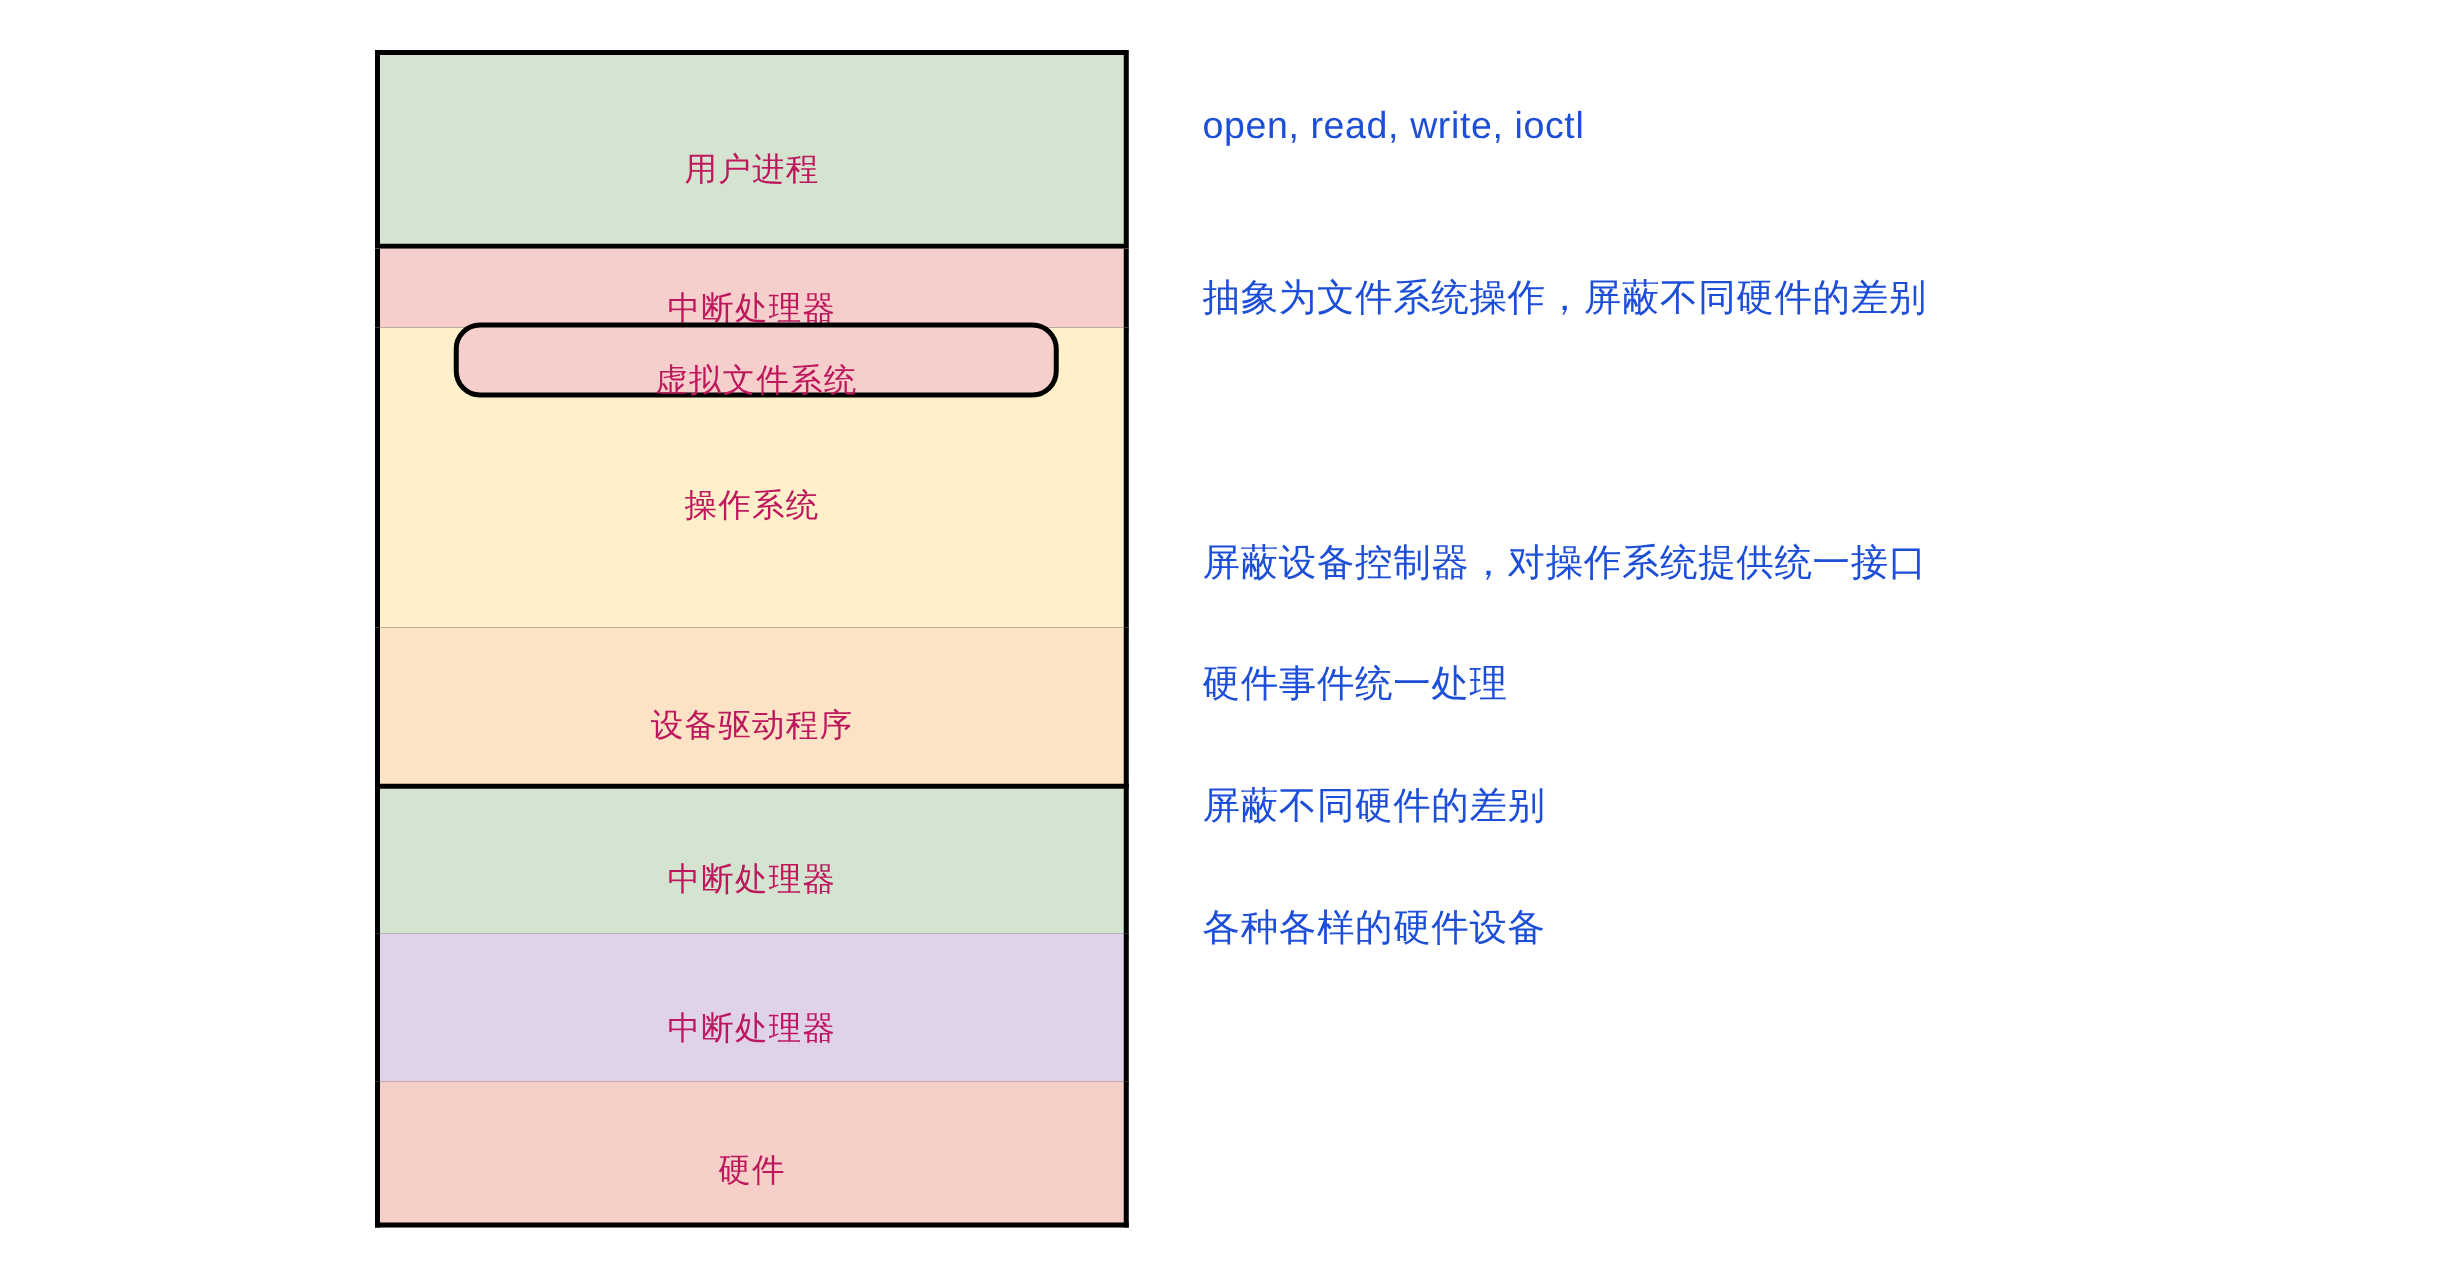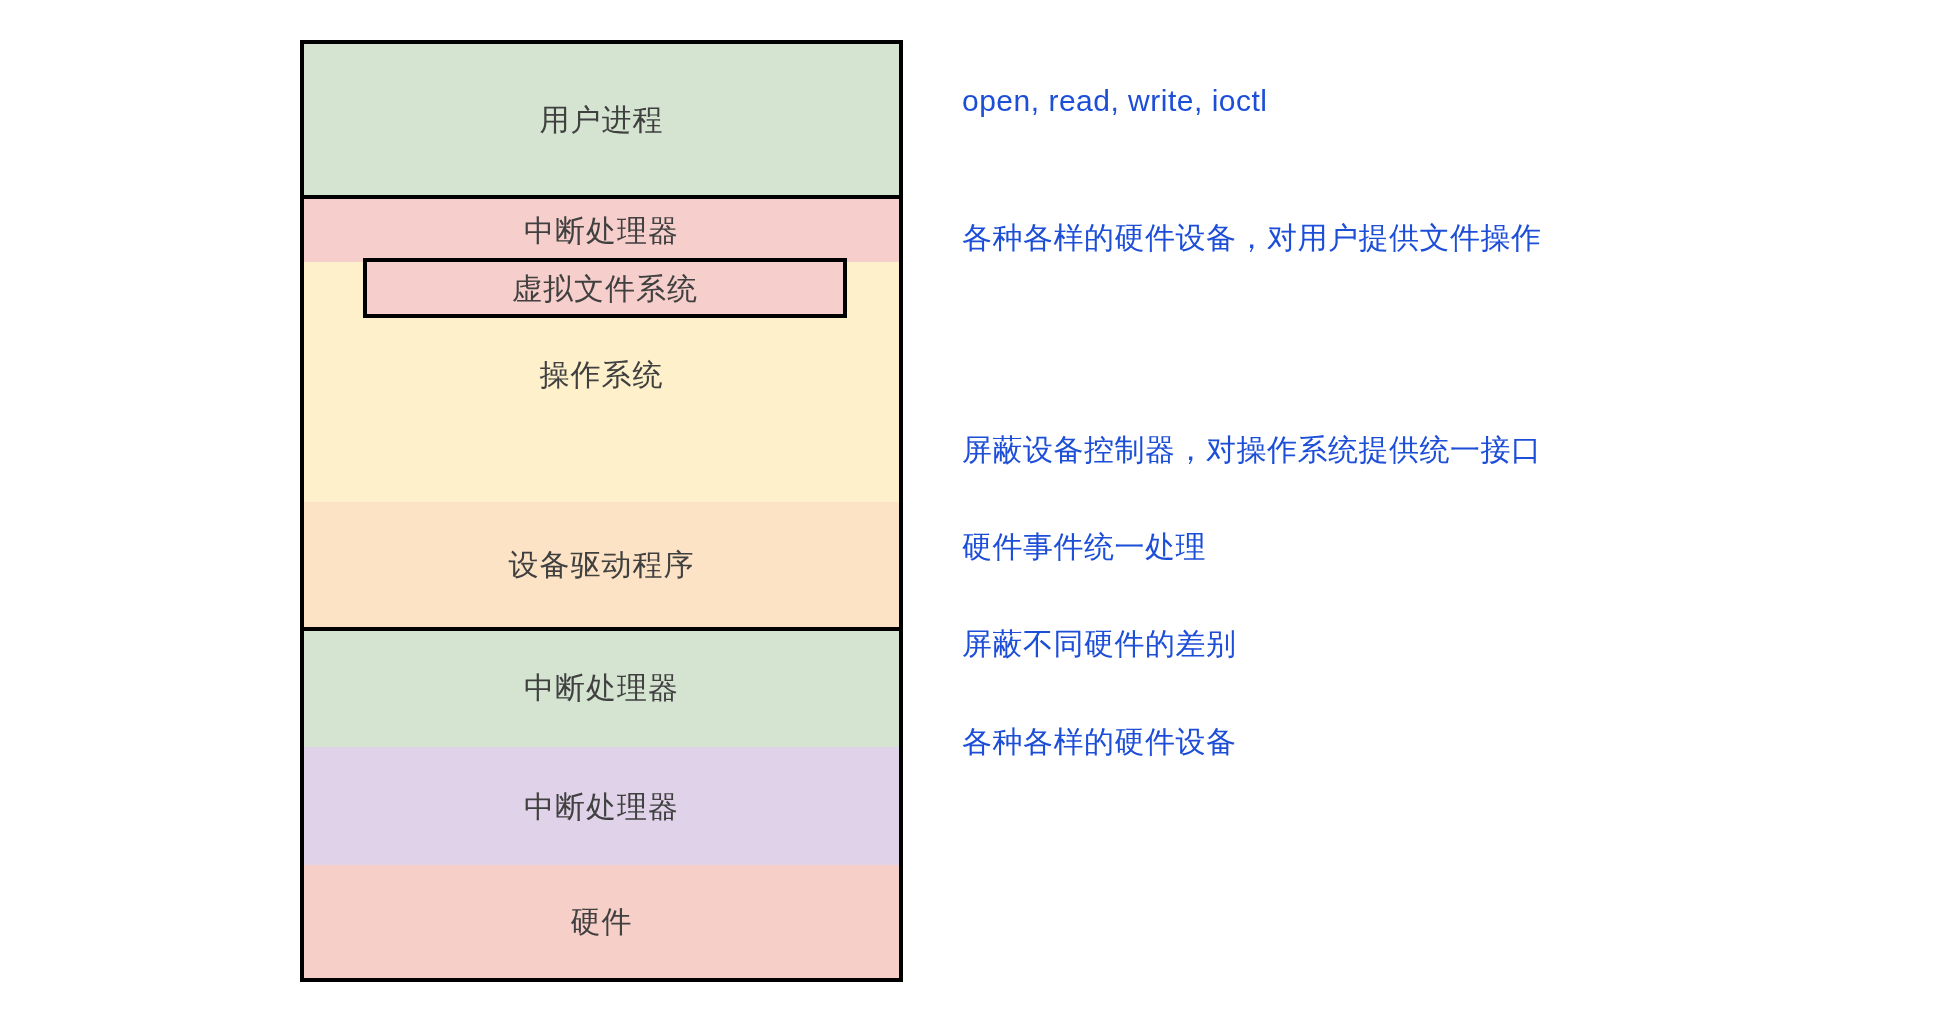--- a/index.html
+++ b/index.html
@@ -42,25 +42,26 @@
     display: flex;
     align-items: center;
     justify-content: center;
   }
   
   .band.below {
     border-top: none;
   }
 
   .band-label {
-    font-size: 30px;
-    color: #404040;
+    font-size: 26px;
+    color: #be185d;
     letter-spacing: 1px;
     line-height: 1.1;
     white-space: nowrap;
+    margin-top: 32px;
   }
 
   
   #band-os {
     display: block;
   }
   #os-label-wrap {
     position: absolute;
     left: 0;
     right: 0;
@@ -102,21 +103,21 @@
 
     <div class="band" id="band-user-process" style="top: 0px; height: 159px; background: rgb(213, 228, 209); border-color: rgb(0, 0, 0);">
       <span class="band-label">用户进程</span>
     </div>
 
     <div class="band below" id="band-filesystem-interface" style="top: 159px; height: 67px; background: rgb(246, 206, 203); border-color: rgb(0, 0, 0);">
       <span class="band-label">中断处理器</span>
     </div>
 
     <div class="band below" id="band-os" style="top: 222px; height: 244px; background: rgb(253, 240, 203); border-color: rgb(0, 0, 0);">
-      <div id="vfs-box" style="background: rgb(246, 206, 203);">
+      <div id="vfs-box" style="background: rgb(246, 206, 203); border-radius: 21px;">
         <span class="band-label">虚拟文件系统</span>
       </div>
       <div id="os-label-wrap">
         <span class="band-label">操作系统</span>
       </div>
     </div>
 
     <div class="band below" id="band-interrupt-handler" style="top: 587px; height: 124px; background: rgb(213, 228, 209); border-color: rgb(0, 0, 0);">
       <span class="band-label">中断处理器</span>
     </div>
@@ -130,21 +131,21 @@
     </div>
 
     <div class="band below" id="band-hardware" style="top: 825px; height: 117px; background: rgb(247, 207, 201); border-color: rgb(0, 0, 0); font-family: Liberation Serif, serif;">
       <span class="band-label">硬件</span>
     </div>
 
   </div>
 
   <div class="note" id="note-0" style="top: 84px;">open, read, write, ioctl</div>
 
-  <div class="note" id="note-1" style="top: 218px;">各种各样的硬件设备，对用户提供文件操作</div>
+  <div class="note" id="note-1" style="top: 218px;">抽象为文件系统操作，屏蔽不同硬件的差别</div>
 
   <div class="note" id="note-2" style="top: 430px;">屏蔽设备控制器，对操作系统提供统一接口</div>
 
   <div class="note" id="note-3" style="top: 527px;">硬件事件统一处理</div>
 
   <div class="note" id="note-4" style="top: 624px;">屏蔽不同硬件的差别</div>
 
   <div class="note" id="note-5" style="top: 722px;">各种各样的硬件设备</div>
 
 </div>

